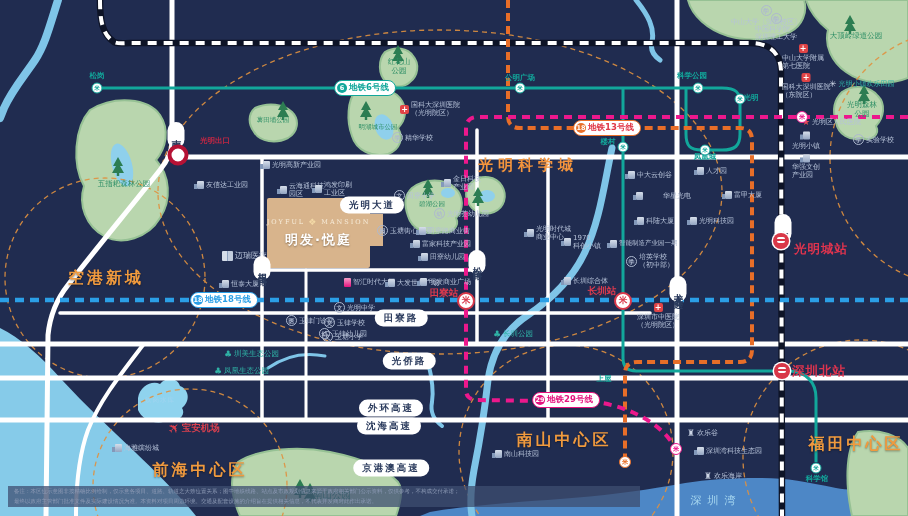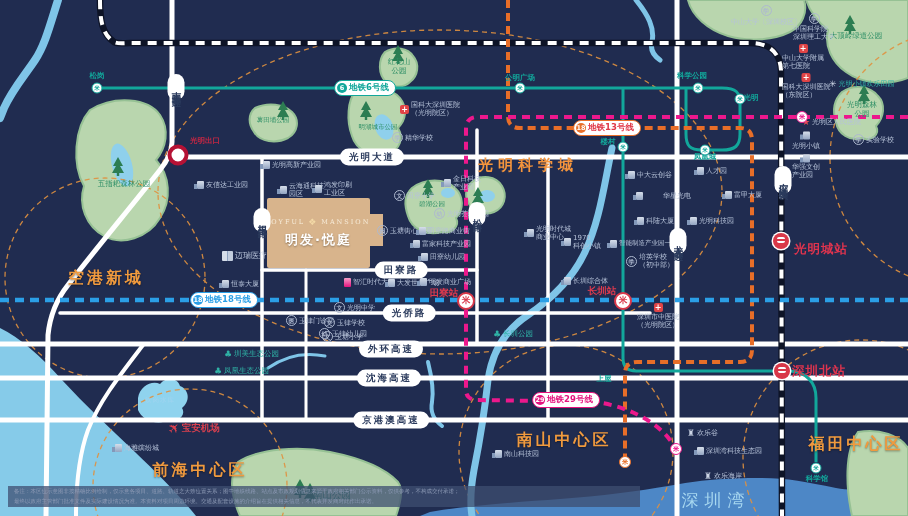--- a/index.html
+++ b/index.html
@@ -5,36 +5,36 @@
   html,body{margin:0;padding:0;background:#0e1630;}
   #stage{position:relative;width:908px;height:516px;overflow:hidden;
          background:#202c50;font-family:"DejaVu Sans",sans-serif;}
   #base{position:absolute;left:0;top:0;z-index:0;}
   .lbl{position:absolute;z-index:3;display:flex;align-items:center;gap:2px;white-space:nowrap;}
   .lbl.c{transform:translate(-50%,-50%);}
   .lbl.col{flex-direction:column;gap:1px;}
   .lines{display:flex;flex-direction:column;line-height:1.15;}
   .lines span{display:block;}
   
-  .pill,.pillv{background:#fff;color:#2a3a5c;font-weight:bold;border-radius:10px;z-index:4;}
+  .pill,.pillv{background:#fff;color:#2a3a5c;font-weight:bold;border-radius:10px;z-index:4;margin-top:48px;}
   .pill{font-size:9.5px;letter-spacing:2px;padding:2px 9px;}
   .pillv{writing-mode:vertical-rl;font-size:9.5px;letter-spacing:2px;padding:9px 2px;}
   .mpill{background:#fff;border-radius:9px;padding:1px 6px 1px 2px;font-size:8.5px;font-weight:bold;z-index:4;border:1px solid;}
   .mpill .badge{width:10px;height:10px;border-radius:50%;color:#fff;font-size:6.5px;line-height:10px;text-align:center;font-weight:bold;}
   .dist{color:#f09a3e;font-weight:bold;font-size:16px;letter-spacing:3px;text-shadow:0 1px 2px rgba(0,0,0,.4);}
   .sci{color:#f5953c;font-weight:bold;font-size:15px;letter-spacing:5px;}
   .stn-t{color:#12a79b;font-weight:bold;font-size:7.5px;}
   .stn-r{color:#e03a4e;font-weight:bold;font-size:9.5px;}
   .stn-big{color:#e0344e;font-weight:bold;font-size:12.5px;letter-spacing:1px;}
   .exit{color:#c02744;font-weight:bold;font-size:7.5px;}
   .air{color:#d9404f;font-weight:bold;font-size:9.5px;}
   .park{color:#2e8f66;font-size:7.5px;text-align:center;}
   .tpark{color:#2fb3a6;font-size:7.5px;}
   .poi{color:#b6c2d8;font-size:7px;}
-  .water-big{color:#a8d8f0;font-size:17px;letter-spacing:6px;}
+  .water-big{color:#a8d8f0;font-size:11px;letter-spacing:6px;}
   .water{color:#9fd4f0;font-size:6.5px;letter-spacing:1px;}
   
   .ic{flex:none;display:inline-block;}
   .ic-b{width:7px;height:8px;background:linear-gradient(180deg,#d6deea,#93a5c2);border-radius:1px;position:relative;}
   .ic-b::after{content:"";position:absolute;left:-3px;bottom:0;width:3px;height:5px;background:#8399ba;}
   .ic-b2{width:11px;height:10px;background:linear-gradient(90deg,#d6deea 45%,#8da2c0 45%,#8da2c0 55%,#c2cdde 55%);border-radius:1px;}
   .ic-bp{width:7px;height:9px;background:linear-gradient(180deg,#f2a0c8,#e5127d);border-radius:1px;}
   .ic-cr{width:9px;height:9px;background:#e04446;border-radius:2px;color:#fff;font-size:8px;font-weight:bold;line-height:9px;text-align:center;}
   .ic-ci{width:9px;height:9px;border:1px solid #aeb9cf;border-radius:50%;color:#aeb9cf;font-size:6px;line-height:9px;text-align:center;font-weight:bold;}
   .ic-g{font-size:9px;line-height:1;}
@@ -166,21 +166,21 @@
   </div>
 <div class="lbl pill c" style="left: 372px; top: 157px;">
       <span>光明大道</span>
     </div>
     <div class="lbl pill c" style="left: 401px; top: 270px;">
       <span>田寮路</span>
     </div>
     <div class="lbl pill c" style="left: 409px; top: 313px;">
       <span>光侨路</span>
     </div>
-    <div class="lbl pill c" style="left: 391px; top: 349px;">
+    <div class="lbl pill c" style="left: 391px; top: 360px;">
       <span>外环高速</span>
     </div>
     <div class="lbl pill c" style="left: 389px; top: 378px;">
       <span>沈海高速</span>
     </div>
     <div class="lbl pill c" style="left: 391px; top: 420px;">
       <span>京港澳高速</span>
     </div>
     <div class="lbl pillv c" style="left: 176px; top: 87px;">
       <span>南光高速</span>
@@ -257,21 +257,21 @@
     </div>
     <div class="lbl stn-r c" style="left: 602px; top: 291px;">
       <span>长圳站</span>
     </div>
     <div class="lbl stn-big" style="left: 794px; top: 241px;">
       <span>光明城站</span>
     </div>
     <div class="lbl stn-big" style="left: 792px; top: 363px;">
       <span>深圳北站</span>
     </div>
-    <div class="lbl exit c" style="left: 205px; top: 141px; font-family: Liberation Serif, serif;">
+    <div class="lbl exit c" style="left: 215px; top: 141px; font-family: Liberation Serif, serif;">
       <span>光明出口</span>
     </div>
     <div class="lbl air" style="left: 168px; top: 421px;">
       <span class="ic ic-g plane">✈</span>
       <span>宝安机场</span>
     </div>
     <div class="lbl park c" style="left: 124px; top: 184px;">
       <span>五指耙森林公园</span>
     </div>
     <div class="lbl park c" style="left: 399px; top: 67px;">
@@ -469,21 +469,21 @@
       <span>富甲大厦</span>
     </div>
     <div class="lbl poi" style="left: 690px; top: 216px;">
       <span class="ic ic-b"></span>
       <span>光明科技园</span>
     </div>
     <div class="lbl poi c col" style="left: 766px; top: 16px;">
       <span class="ic ic-ci">学</span>
       <span>中山大学〔深圳校区〕</span>
     </div>
-    <div class="lbl poi c col" style="left: 814px; top: 27px;">
+    <div class="lbl poi c col" style="left: 776px; top: 27px;">
       <span class="ic ic-ci">学</span>
       <span class="lines">
         <span>中国科学院</span>
         <span>深圳理工大学</span>
       </span>
     </div>
     <div class="lbl poi c col" style="left: 803px; top: 57px;">
       <span class="ic ic-cr">+</span>
       <span class="lines">
         <span>中山大学附属</span>

